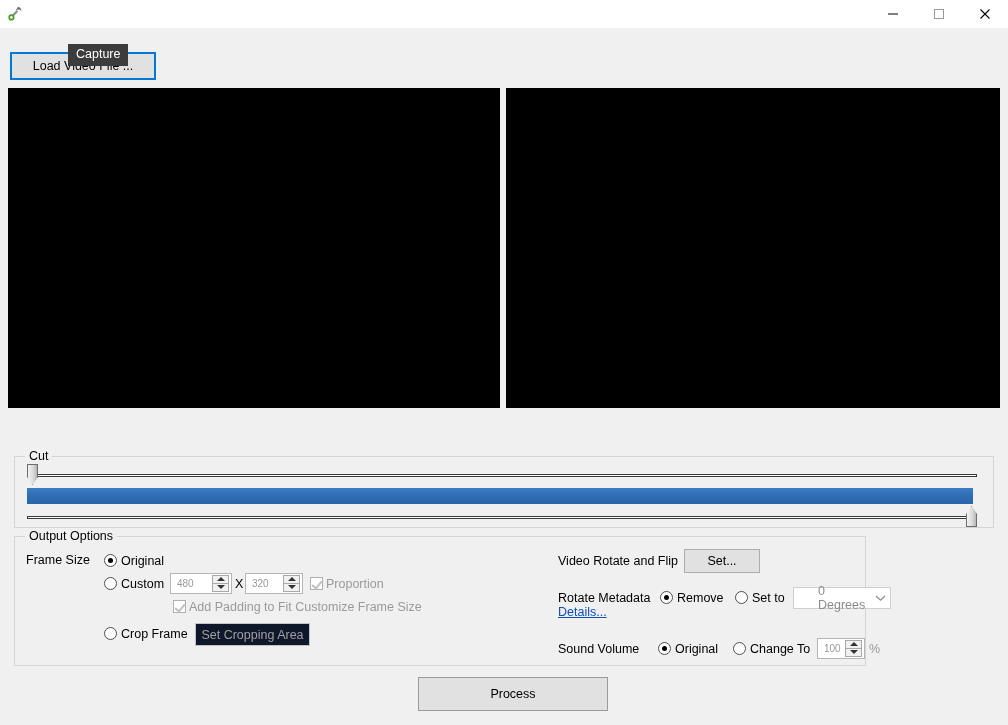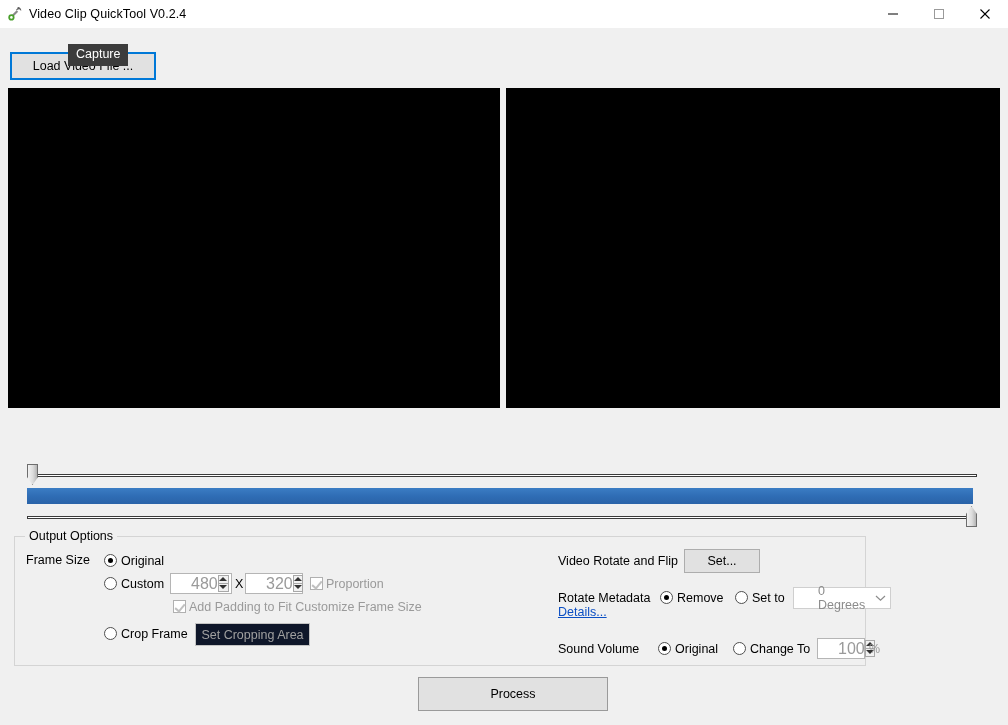--- a/index.html
+++ b/index.html
@@ -142,21 +142,21 @@
     width: 4px; height: 8px;
     border-right: 2px solid #c0c0c0; border-bottom: 2px solid #c0c0c0;
     transform: rotate(40deg);
   }
 
   .spinbox {
     position: absolute; height: 21px; background: #fff; border: 1px solid #b5b5b5;
     display: flex; align-items: stretch;
   }
   .spinbox .sb-val {
-    flex: 1 1 auto; padding-left: 20px; font-size: 16px; color: #9a9a9a;
+    flex: 1 1 auto; padding-left: 6px; font-size: 10px; color: #9a9a9a;
     display: flex; align-items: center;
   }
   .spinbox .sb-btns {
     width: 17px; display: flex; flex-direction: column; margin: 1px 2px 1px 0;
   }
   .spinbox .sb-btns .b {
     flex: 1 1 50%; background: #f1f1f1; border: 1px solid #a8a8a8;
     display: flex; align-items: center; justify-content: center;
   }
   .spinbox .sb-btns .b + .b { border-top: none; }
@@ -231,21 +231,20 @@
   <div class="titlebar">
     <div class="title-icon">
       <svg width="16" height="16" viewBox="0 0 16 16">
         <path d="M11.5 1.2 L9.0 3.7 L9.9 4.6 L12.4 2.1 Z" fill="#6b6b6b"></path>
         <path d="M9.6 4.2 L4.6 9.2 L6.2 10.8 L11.2 5.8 Z" fill="#8a8a8a"></path>
         <path d="M10.2 1.0 C12.6 0.7 14.6 2.6 14.2 5.0 L12.4 3.2 L10.6 3.4 L10.8 1.6 Z" fill="#5f5f5f"></path>
         <circle cx="4.4" cy="11.4" r="3.1" fill="#4aa02c"></circle>
         <circle cx="4.4" cy="11.4" r="1.3" fill="#ffffff"></circle>
       </svg>
     </div>
-    <div class="title-text">Video Clip QuickTool V0.2.4</div>
     <div class="win-btns">
       <div class="win-btn">
         <svg width="12" height="12" viewBox="0 0 12 12">
             <line x1="1" y1="6" x2="11" y2="6" stroke="#000" stroke-width="1"></line>
           </svg>
       </div>
       <div class="win-btn">
         <svg width="12" height="12" viewBox="0 0 12 12">
             <rect x="1.5" y="1.5" width="9" height="9" fill="none" stroke="#9a9a9a" stroke-width="1"></rect>
           </svg>
@@ -269,20 +268,23 @@
   <div class="time-row">
     
     
 
     
 
     
     
   </div>
 
+  <div class="groupbox" id="cut-group">
+    <div class="gb-title">Cut</div>
+  </div>
   <div class="trackbar" id="cut-slider-top">
     <div class="track"></div>
     <div class="thumb-down" style="left:0px;">
         <div class="thumb-skin"></div>
       </div>
   </div>
   <div id="range-bar"></div>
   <div class="trackbar" id="cut-slider-bottom">
     <div class="track"></div>
     <div class="thumb-up" style="left:939px;">

